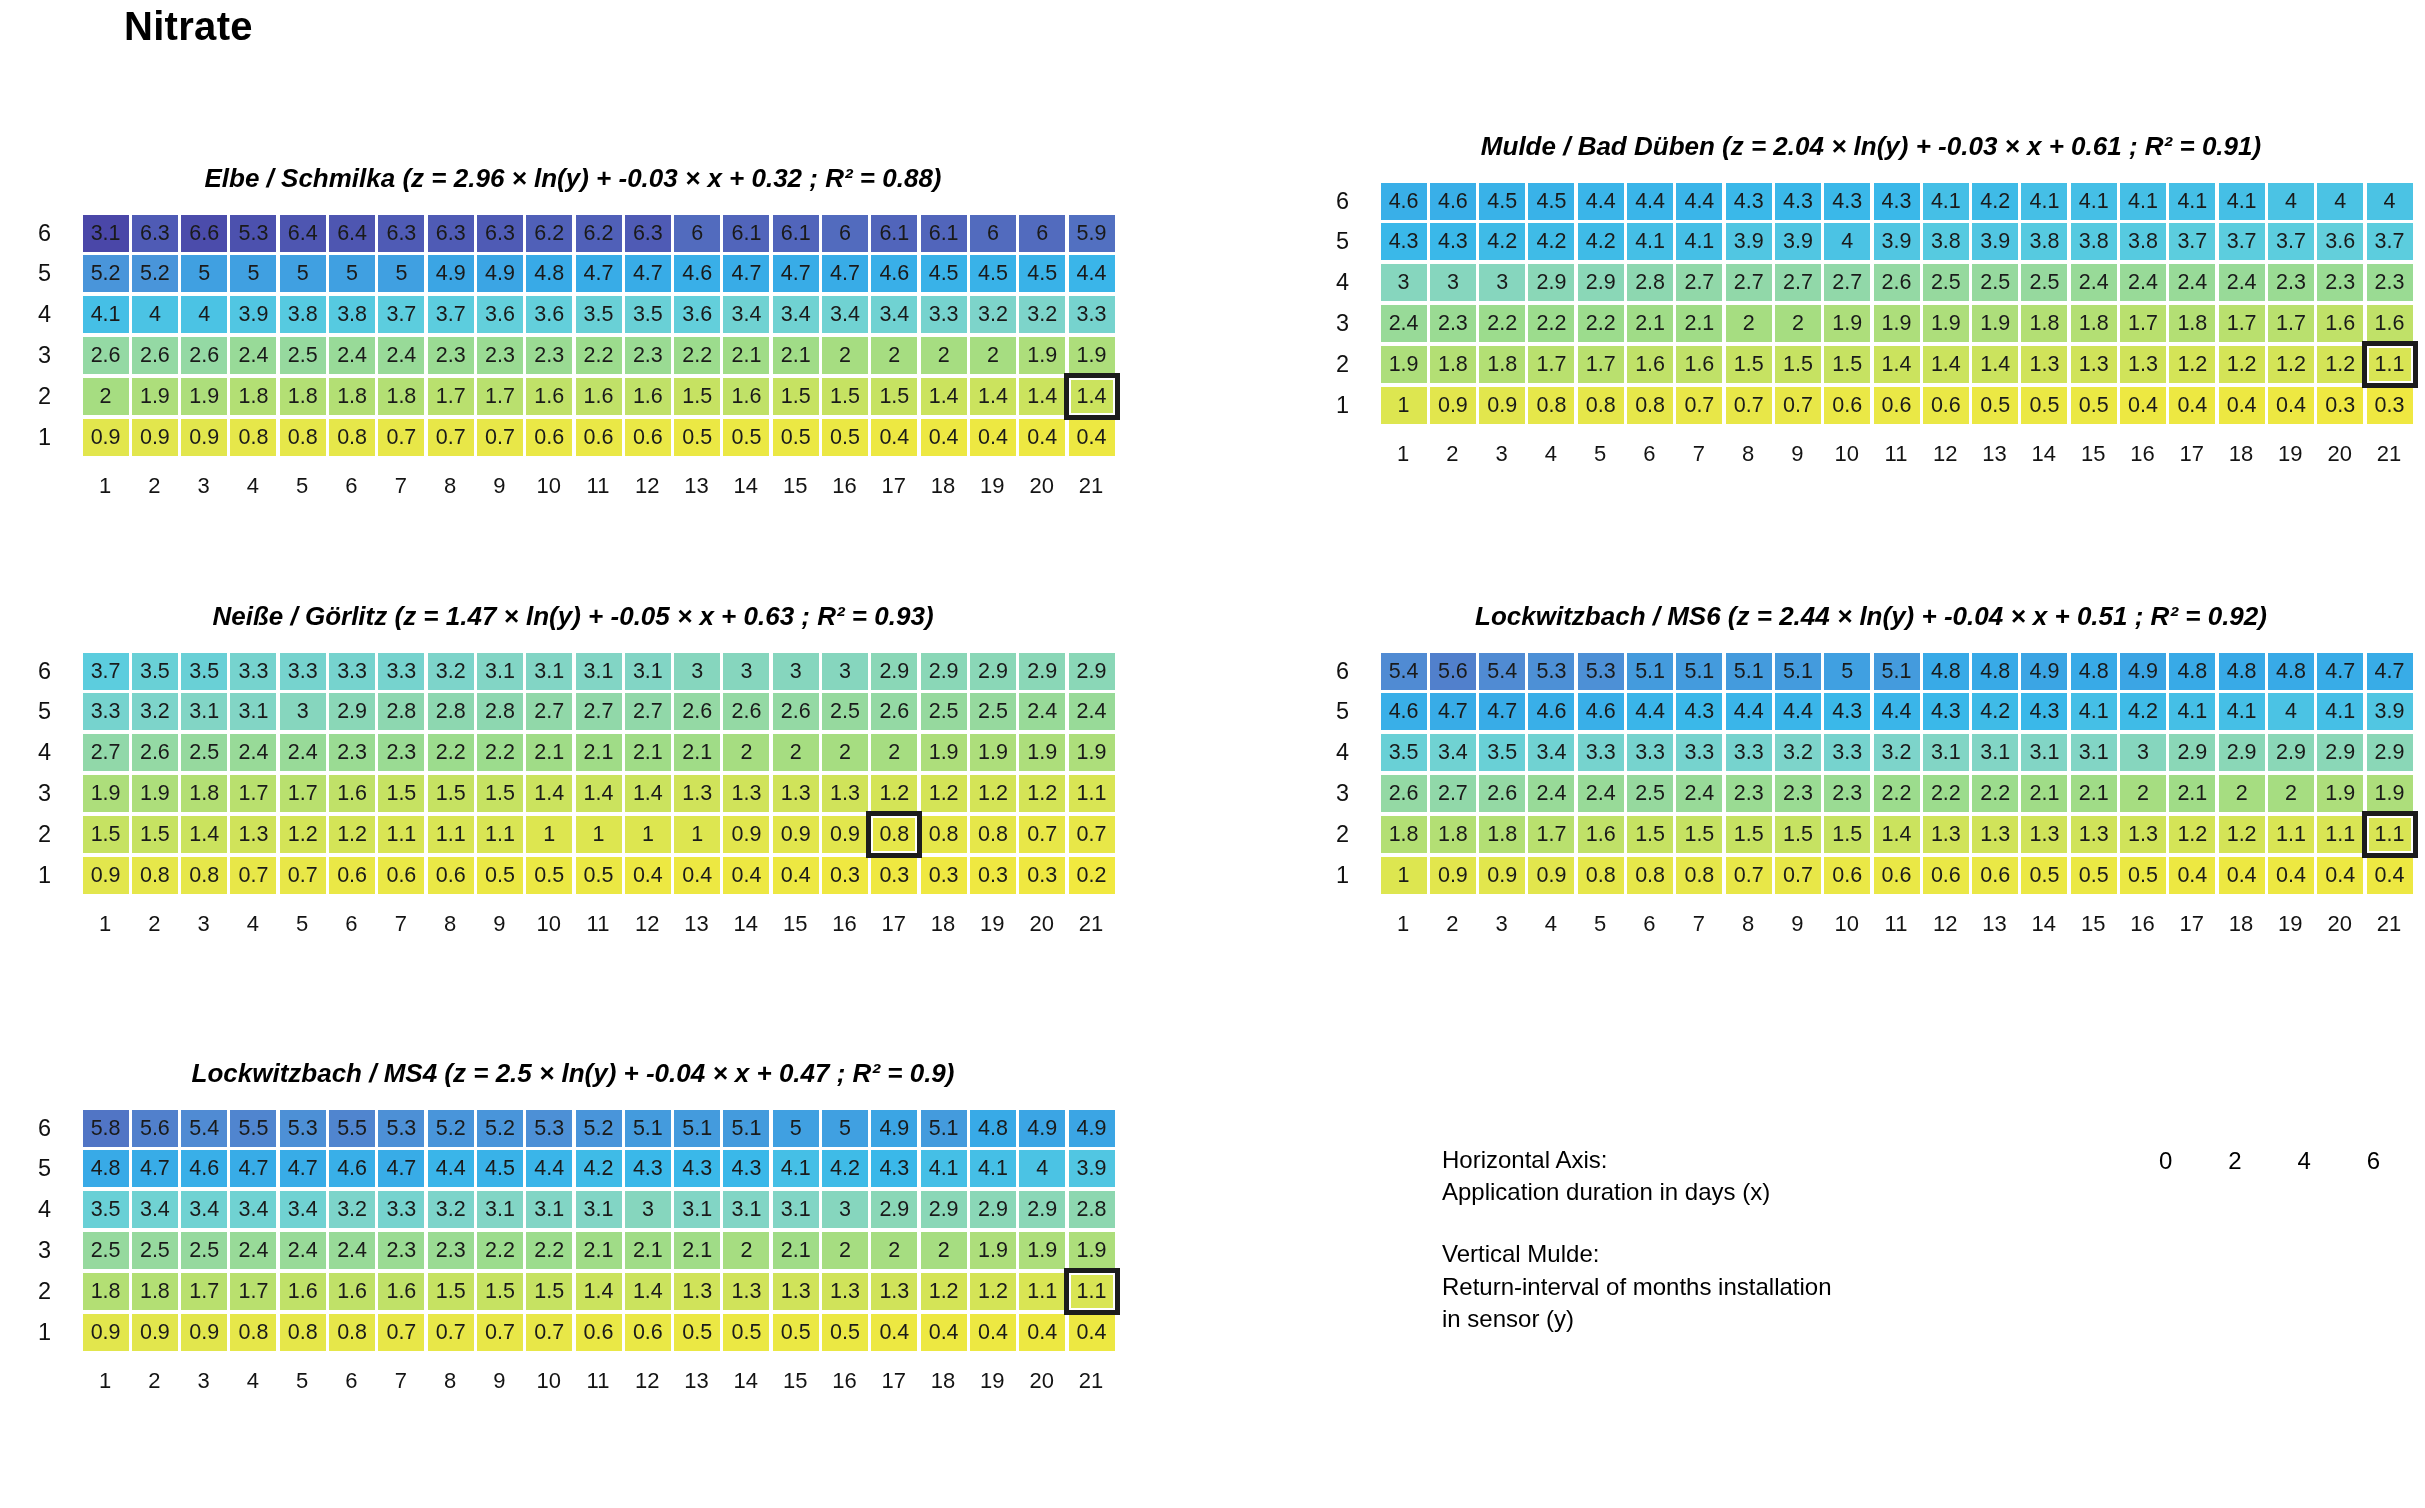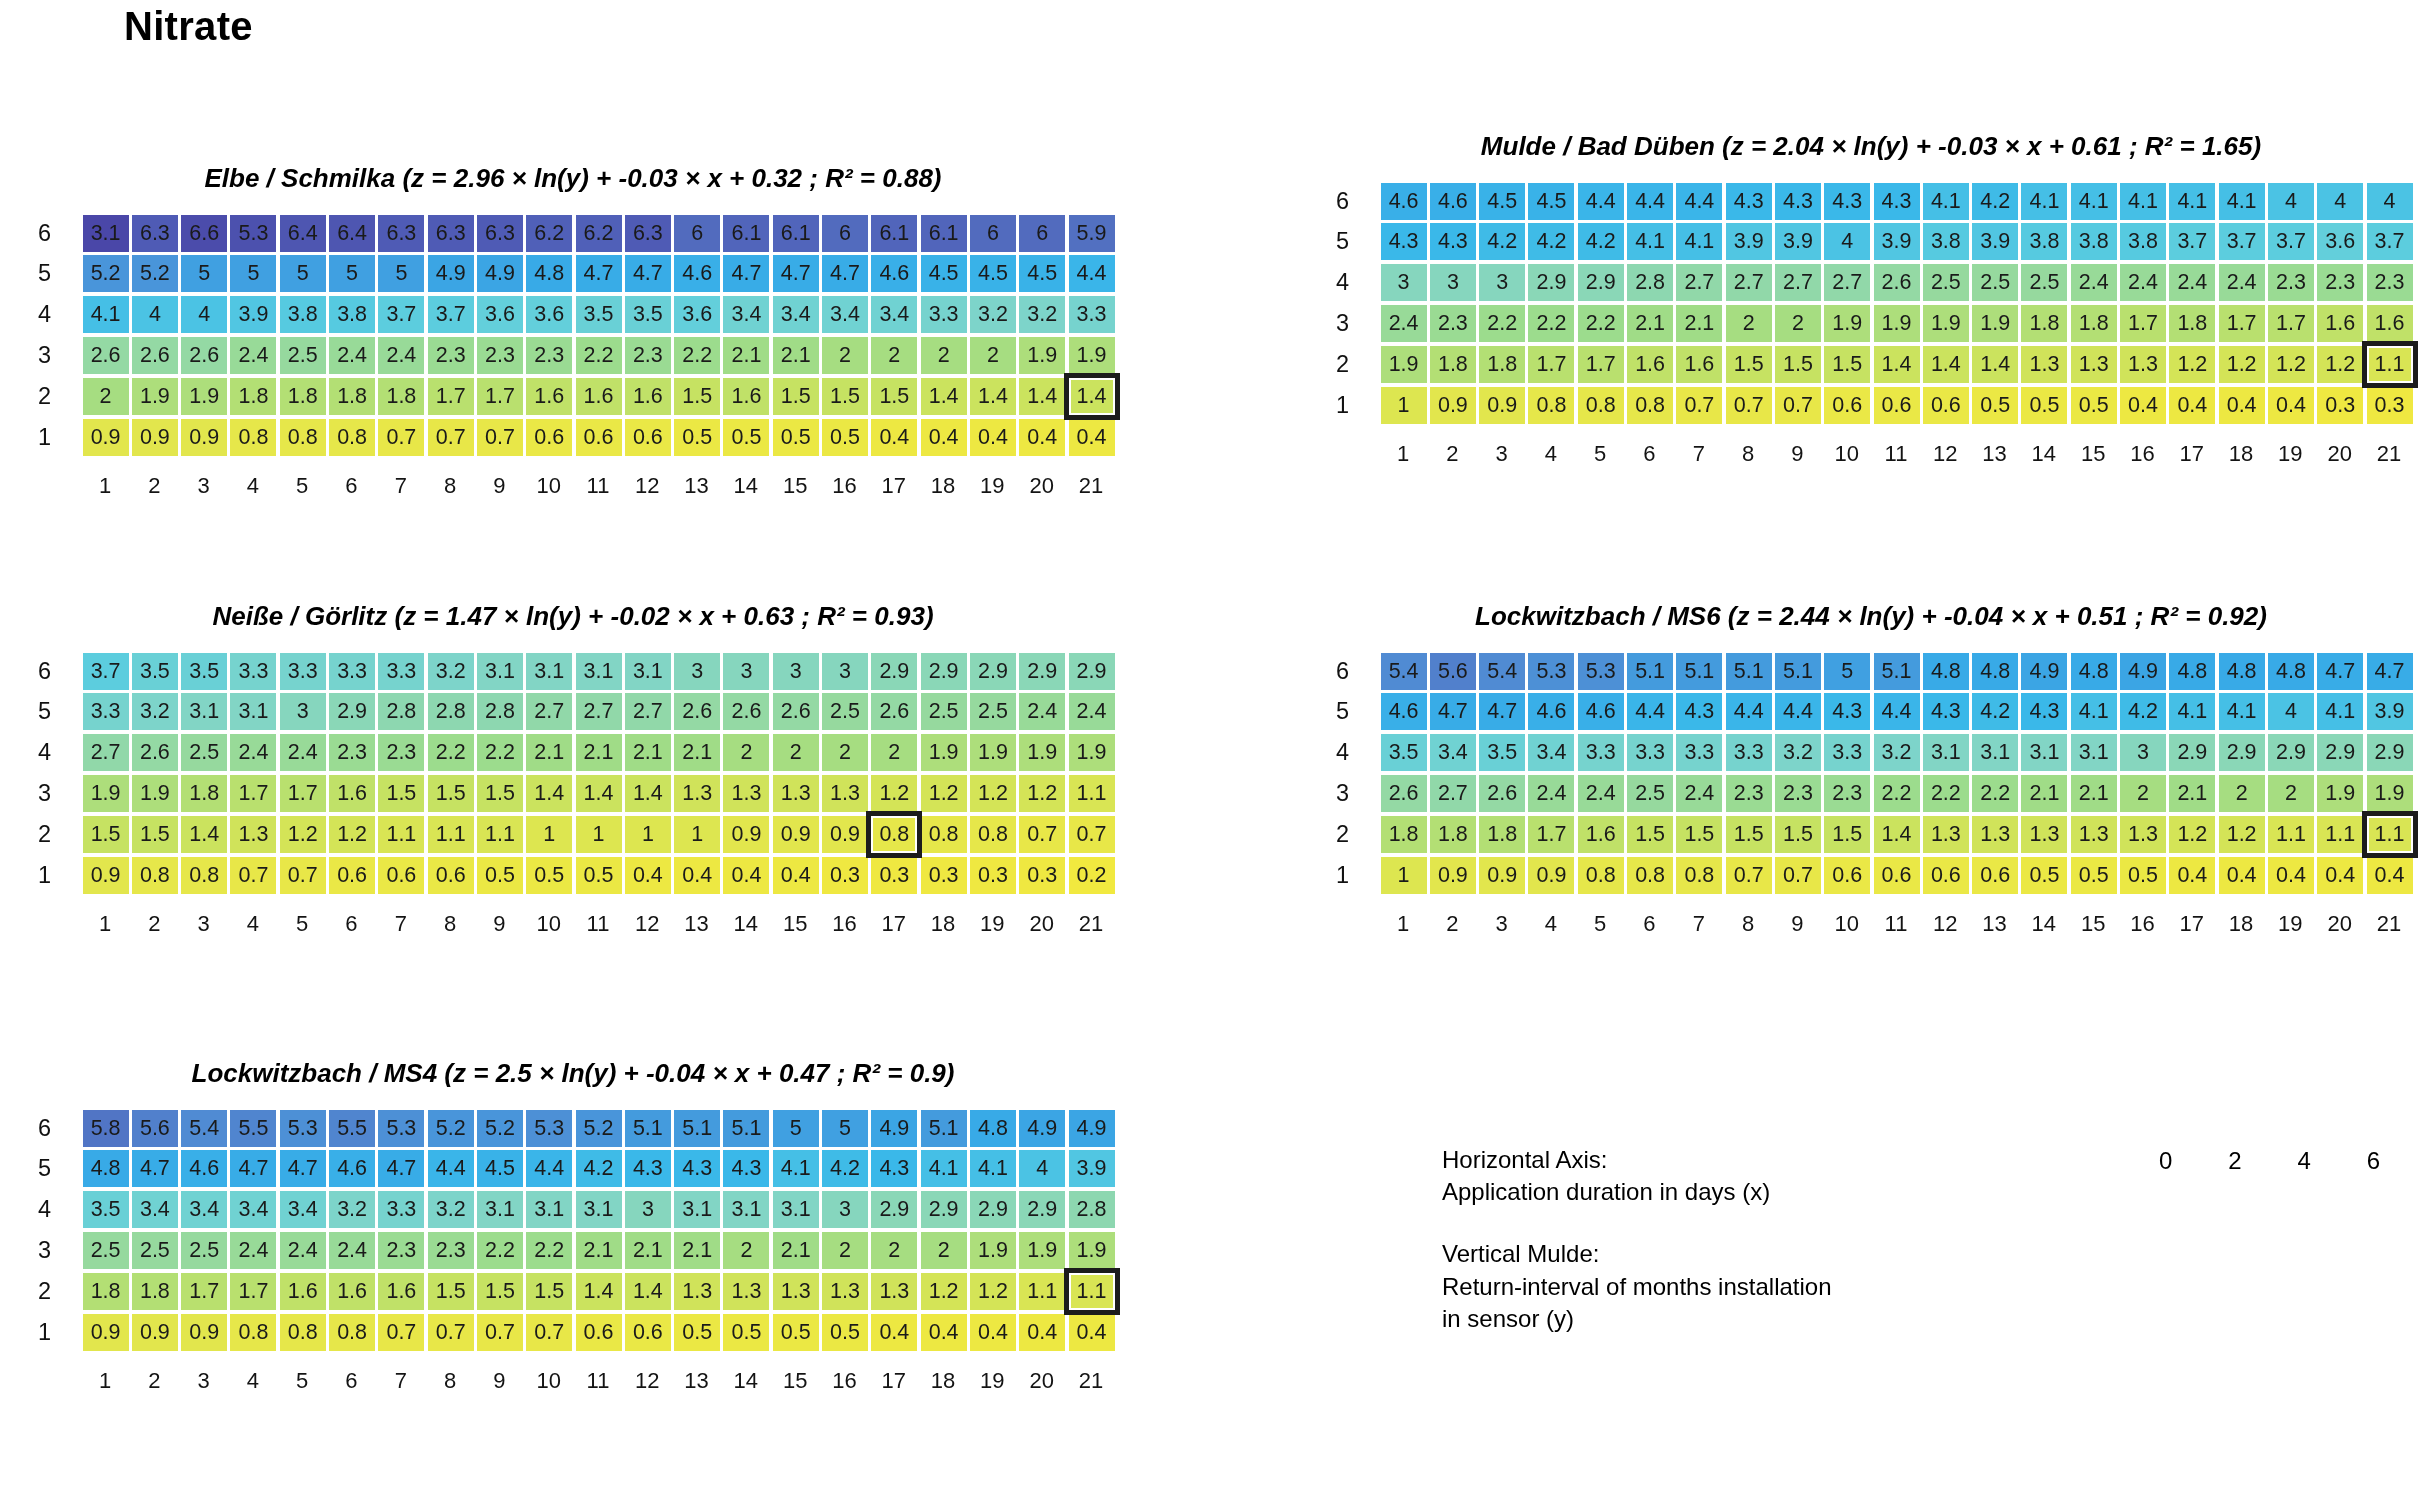--- a/index.html
+++ b/index.html
@@ -244,21 +244,21 @@
         <span class="xtick">16</span>
         <span class="xtick">17</span>
         <span class="xtick">18</span>
         <span class="xtick">19</span>
         <span class="xtick">20</span>
         <span class="xtick">21</span>
       </div>
     </div>
   </div>
 <div class="panel" id="panel-1" style="left:1324px;top:130px;">
-    <div class="panel-title" style="width: 1094px;">Mulde / Bad Düben  (z = 2.04 × ln(y) + -0.03 × x + 0.61 ; R² = 1.65)</div>
+    <div class="panel-title" style="width: 1094px;">Mulde / Bad Düben  (z = 2.04 × ln(y) + -0.03 × x + 0.61 ; R² = 0.91)</div>
     <div class="grid-wrap">
       <div class="hm-row">
         <div class="ylab">6</div>
         <div class="cells">
           <div class="cell" style="background: rgb(57, 175, 232);">4.6</div>
           <div class="cell" style="background: rgb(57, 175, 232);">4.6</div>
           <div class="cell" style="background: rgb(57, 178, 232);">4.5</div>
           <div class="cell" style="background: rgb(57, 178, 232);">4.5</div>
           <div class="cell" style="background: rgb(58, 181, 233);">4.4</div>
           <div class="cell" style="background: rgb(58, 181, 233);">4.4</div>
@@ -428,21 +428,21 @@
         <span class="xtick">16</span>
         <span class="xtick">17</span>
         <span class="xtick">18</span>
         <span class="xtick">19</span>
         <span class="xtick">20</span>
         <span class="xtick">21</span>
       </div>
     </div>
   </div>
 <div class="panel" id="panel-2" style="left:26px;top:600px;">
-    <div class="panel-title" style="width: 1094px;">Neiße / Görlitz  (z = 1.47 × ln(y) + -0.02 × x + 0.63 ; R² = 0.93)</div>
+    <div class="panel-title" style="width: 1094px;">Neiße / Görlitz  (z = 1.47 × ln(y) + -0.05 × x + 0.63 ; R² = 0.93)</div>
     <div class="grid-wrap">
       <div class="hm-row">
         <div class="ylab">6</div>
         <div class="cells">
           <div class="cell" style="background: rgb(92, 205, 222);">3.7</div>
           <div class="cell" style="background: rgb(105, 208, 214);">3.5</div>
           <div class="cell" style="background: rgb(105, 208, 214);">3.5</div>
           <div class="cell" style="background: rgb(118, 211, 206);">3.3</div>
           <div class="cell" style="background: rgb(118, 211, 206);">3.3</div>
           <div class="cell" style="background: rgb(118, 211, 206);">3.3</div>

